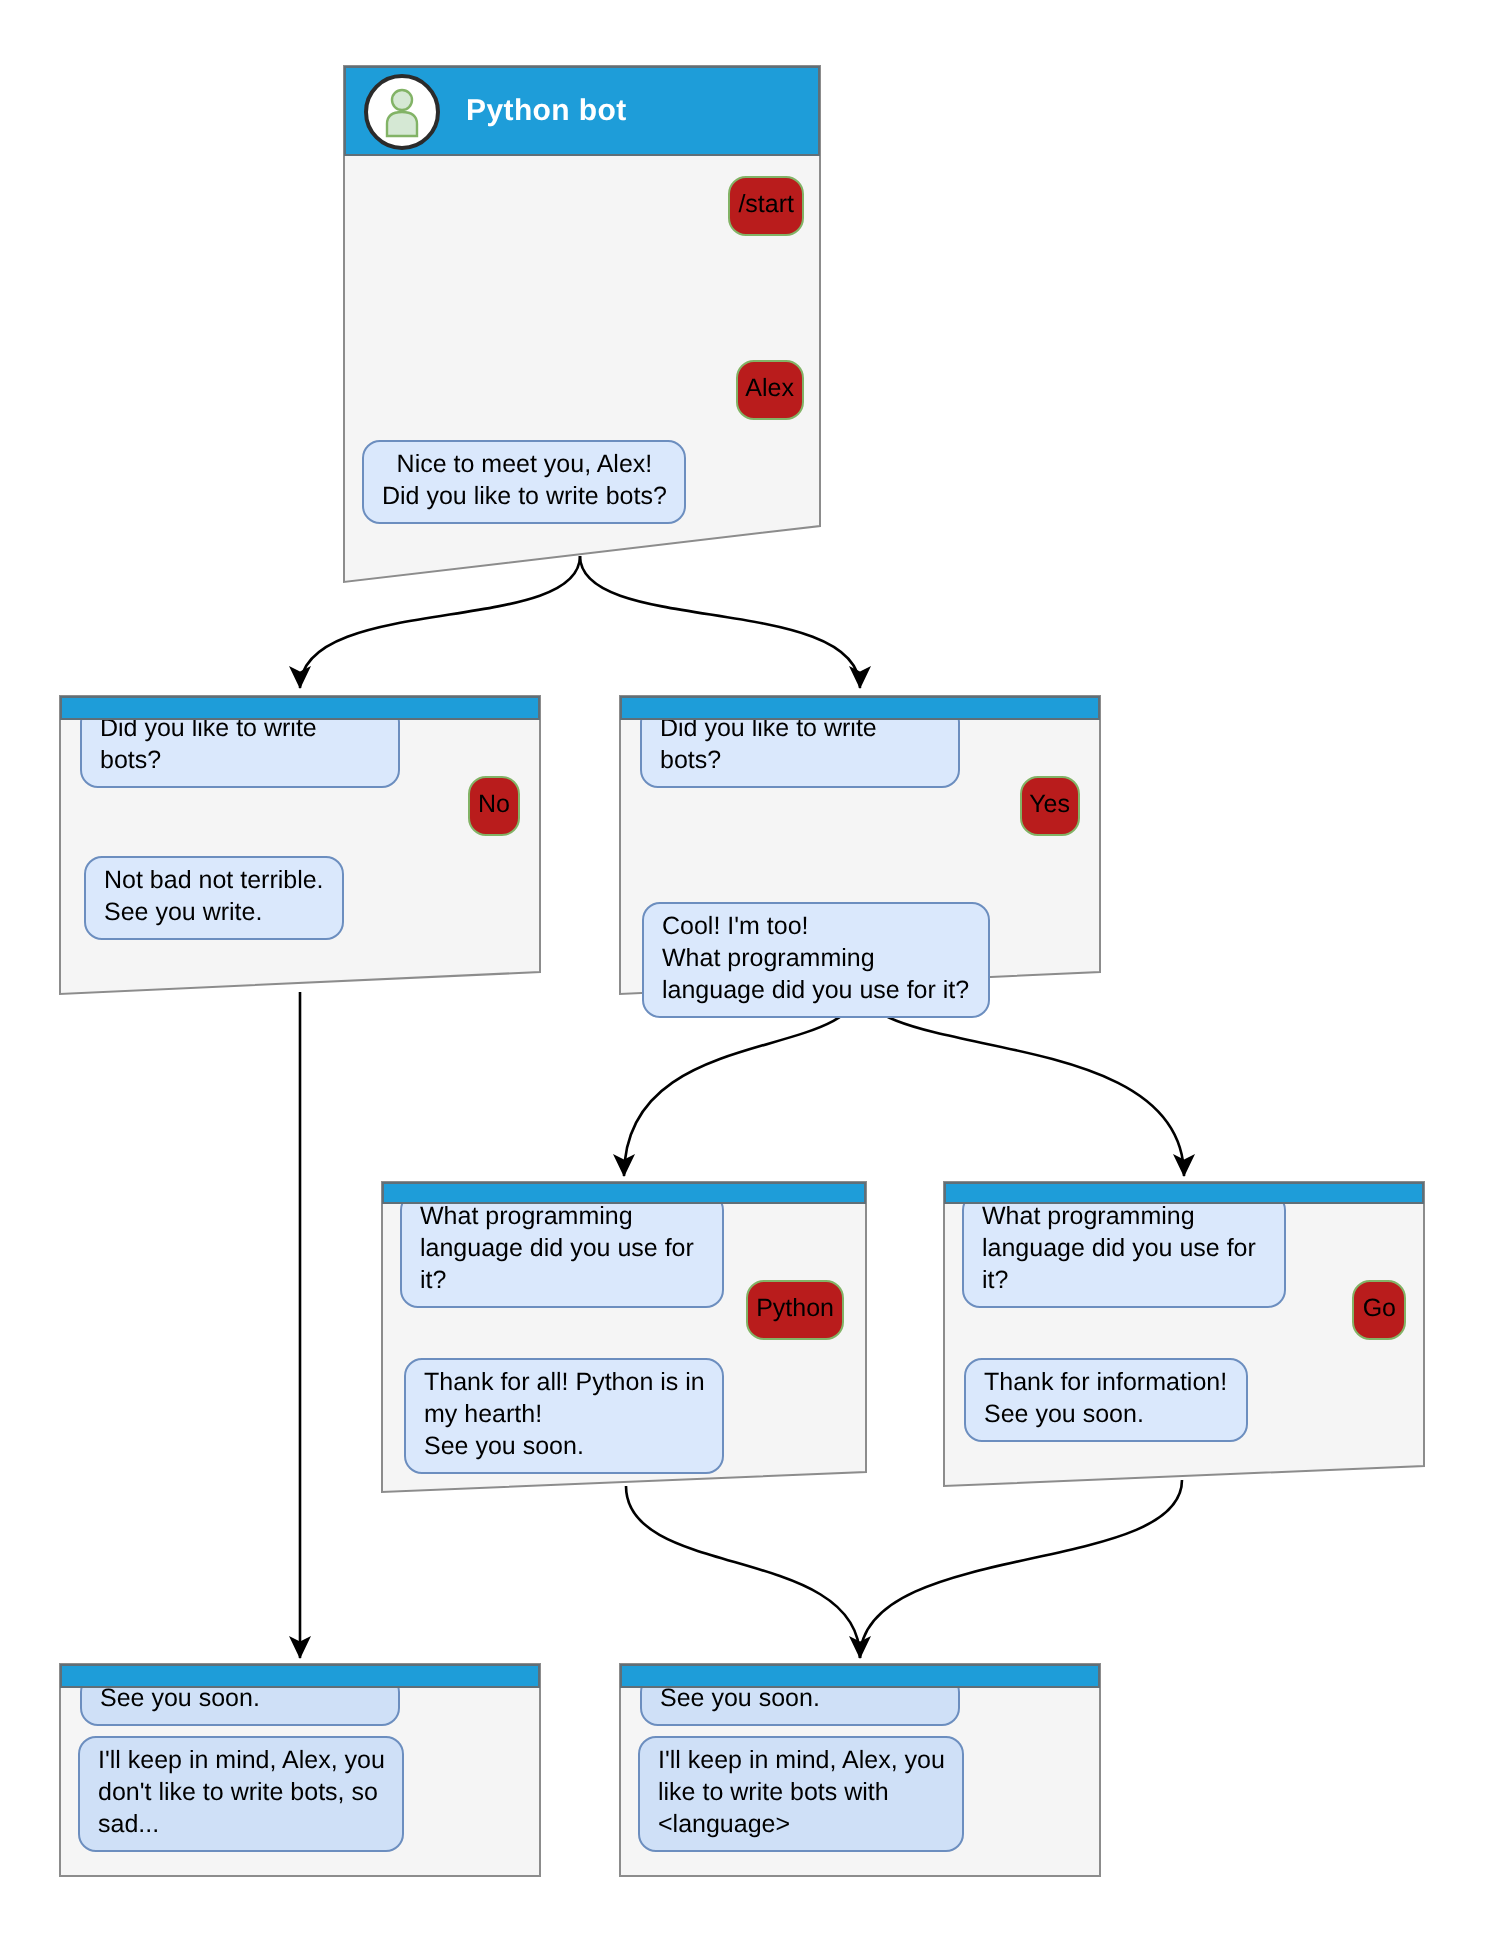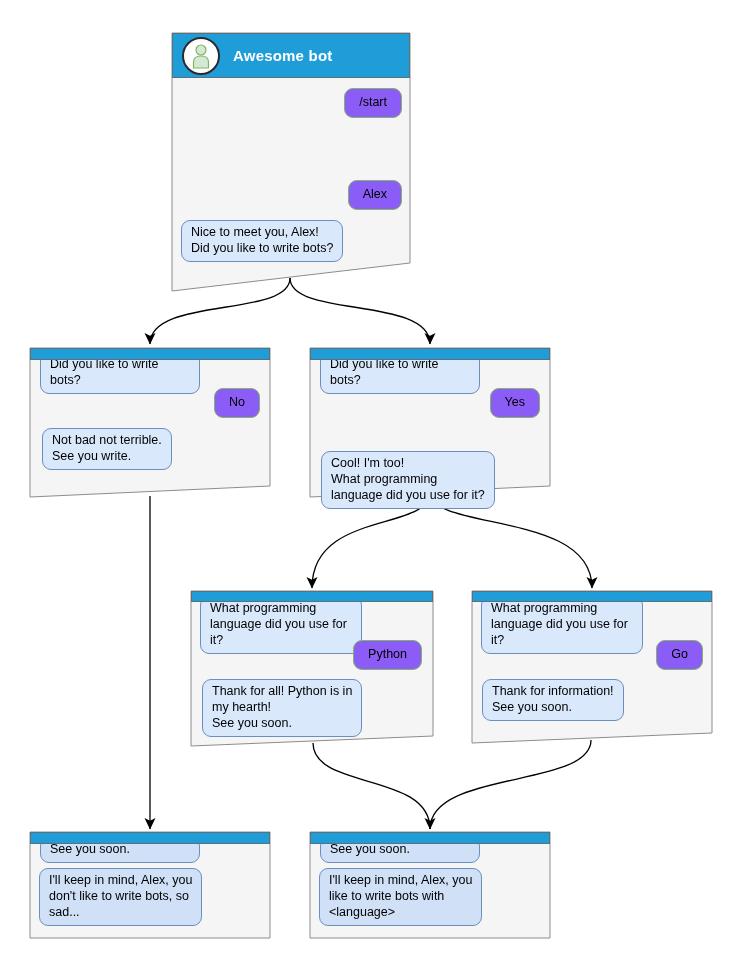--- a/index.html
+++ b/index.html
@@ -16,21 +16,21 @@
             display:flex; align-items:center; justify-content:center; }
   .title { color:#ffffff; font-weight:bold; font-size:15px; margin-left:13px;
            letter-spacing:.2px; }
 
   .bubble { position:absolute; z-index:2; box-sizing:border-box;
             font-size:12.5px; line-height:1.27; color:#000;
             white-space:pre-line; border-radius:9px; padding:4px 9px;
             width:max-content; max-width:200px; }
   .bot  { background:#dae8fc; border:1px solid #6c8ebf; }
   .bot.final { background:#cfe0f7; }
-  .user { background:#8b5cf6; border:1px solid #82b366; padding:6px 14px; }
+  .user { background:#b91c1c; border:1px solid #82b366; padding:6px 4px; }
   .w160 { width:160px; }
   .w162 { width:162px; }
 </style>
 </head>
 <body>
 
 <div class="canvas">
 
   <svg class="layer" width="743" height="971" viewBox="0 0 743 971">
     <defs>
@@ -56,33 +56,33 @@
     <path d="M591,740 C591,788 430,770 430,829" fill="none" stroke="#000" stroke-width="1.3"></path>
   </svg>
 
   <div class="hdr main" style="left:172px; top:33px; width:238px; height:45px;">
     <div class="avatar">
       <svg width="22" height="26" viewBox="0 0 22 26">
         <circle cx="11" cy="7" r="5" fill="#d5e8d4" stroke="#82b366" stroke-width="1.2"></circle>
         <path d="M3.5,25 L3.5,19 Q3.5,13 11,13 Q18.5,13 18.5,19 L18.5,25 Z" fill="#d5e8d4" stroke="#82b366" stroke-width="1.2"></path>
       </svg>
     </div>
-    <span class="title">Awesome bot</span>
+    <span class="title">Python bot</span>
   </div>
 
   <div class="hdr" style="left:30px;  top:348px; width:240px; height:12px;"></div>
   <div class="hdr" style="left:310px; top:348px; width:240px; height:12px;"></div>
   <div class="hdr" style="left:191px; top:591px; width:242px; height:11px;"></div>
   <div class="hdr" style="left:472px; top:591px; width:240px; height:11px;"></div>
   <div class="hdr" style="left:30px;  top:832px; width:240px; height:12px;"></div>
   <div class="hdr" style="left:310px; top:832px; width:240px; height:12px;"></div>
 
   <div class="bubble user" style="right:341px; top:88px;">/start</div>
   <div class="bubble user" style="right:341px; top:180px;text-align:center;">Alex</div>
-  <div class="bubble bot" style="left:181px; top:220px;">Nice to meet you, Alex!
+  <div class="bubble bot" style="left:181px; top:220px;text-align:center;">Nice to meet you, Alex!
 Did you like to write bots?</div>
 
   <div class="bubble bot w160" style="left:40px; top:352px;">Did you like to write bots?</div>
   <div class="bubble user" style="right:483px; top:388px;">No</div>
   <div class="bubble bot" style="left:42px; top:428px;">Not bad not terrible.
 See you write.</div>
 
   <div class="bubble bot w160" style="left:320px; top:352px;">Did you like to write bots?</div>
   <div class="bubble user" style="right:203px; top:388px;">Yes</div>
   <div class="bubble bot" style="left:321px; top:451px;">Cool! I'm too!

